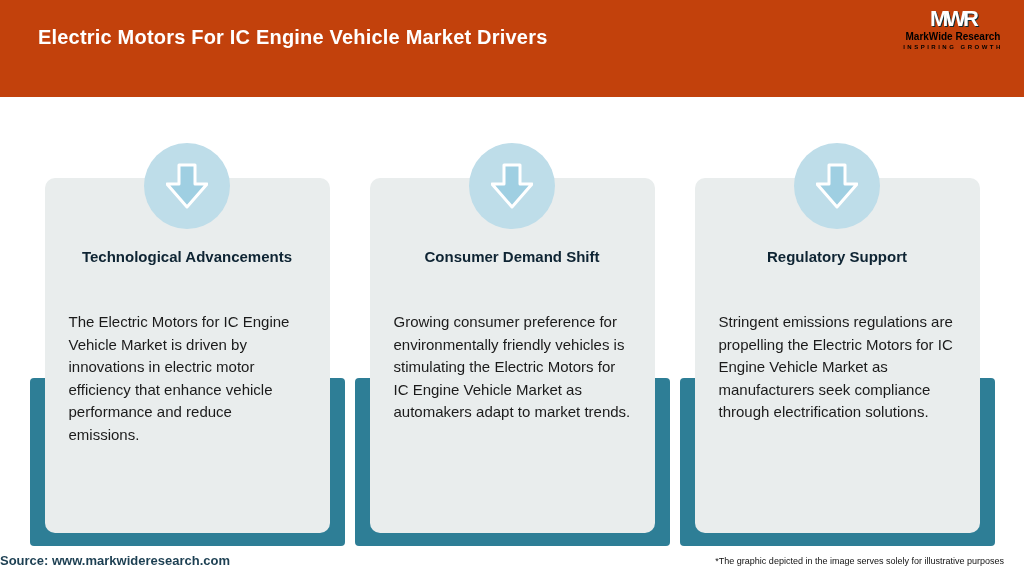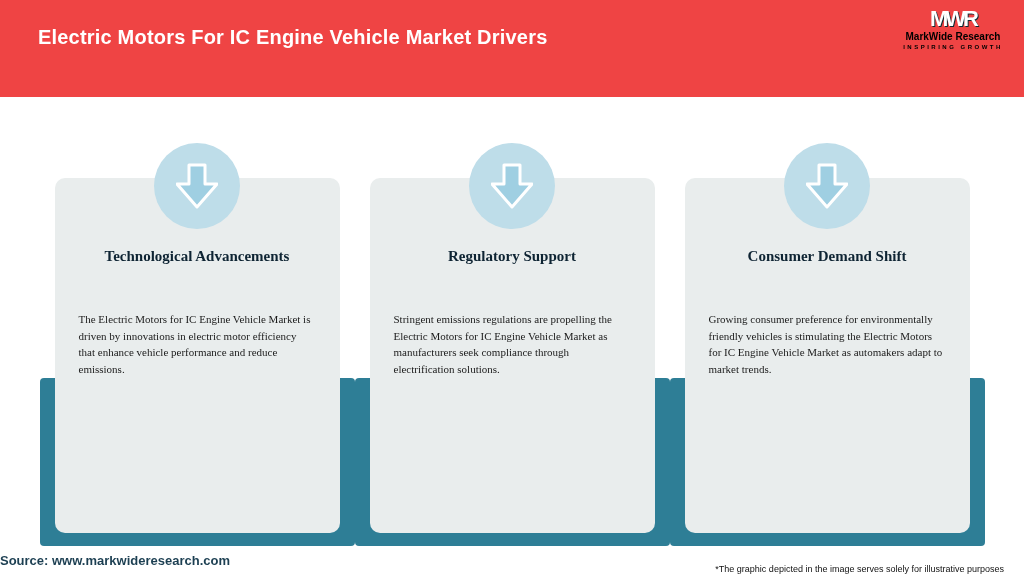--- a/index.html
+++ b/index.html
@@ -10,21 +10,21 @@
     background: #ffffff;
     font-family: "Liberation Sans", sans-serif;
     overflow: hidden;
   }
 
   
   .header {
     position: absolute;
     top: 0; left: 0; right: 0;
     height: 97px;
-    background: #ef4444;
+    background: #c2410c;
   }
   .page-title {
     position: absolute;
     left: 38px;
     top: 26px;
     color: #ffffff;
     font-size: 20px;
     font-weight: 700;
     letter-spacing: 0.2px;
   }
@@ -58,22 +58,21 @@
     text-transform: uppercase;
   }
 
   
   .cards-row {
     position: absolute;
     top: 178px;
     left: 0; right: 0;
     display: flex;
     justify-content: center;
-    gap: 30px;
-    font-family: Liberation Serif, serif;
+    gap: 40px;
   }
   .card-wrap {
     position: relative;
     width: 285px;
     height: 355px;
   }
   .card-backing {
     position: absolute;
     left: -15px;
     right: -15px;
@@ -107,39 +106,39 @@
     justify-content: center;
   }
   .card-title {
     text-align: center;
     font-size: 15px;
     font-weight: 700;
     color: #0E2433;
     margin: 0 0 46px 0;
   }
   .card-body {
-    font-size: 11px;
+    font-size: 15px;
     line-height: 1.5;
     color: #1b1b1b;
     margin: 0;
   }
 
   
   .source-text {
     position: absolute;
     bottom: 8px;
     left: 0;
     width: 100%;
     font-size: 13px;
     font-weight: 700;
     color: #1C3F52;
   }
   .disclaimer-text {
     position: absolute;
-    bottom: 2px;
+    bottom: 10px;
     right: 20px;
     font-size: 9px;
     color: #111111;
   }
 </style>
 </head>
 <body>
 
 <div class="page">
 
@@ -168,35 +167,35 @@
     </div>
 
     <div class="card-wrap">
       <div class="card-backing"></div>
       <div class="arrow-circle">
         <svg width="42" height="48" viewBox="0 0 42 48">
           <polygon points="13,3 29,3 29,22 41,22 21,45 1,22 13,22" fill="#9FCFE2" stroke="#ffffff" stroke-width="3" stroke-linejoin="round"></polygon>
         </svg>
       </div>
       <div class="card">
-        <h3 class="card-title">Regulatory Support</h3>
-        <p class="card-body">Stringent emissions regulations are propelling the Electric Motors for IC Engine Vehicle Market as manufacturers seek compliance through electrification solutions.</p>
+        <h3 class="card-title">Consumer Demand Shift</h3>
+        <p class="card-body">Growing consumer preference for environmentally friendly vehicles is stimulating the Electric Motors for IC Engine Vehicle Market as automakers adapt to market trends.</p>
       </div>
     </div>
 
     <div class="card-wrap">
       <div class="card-backing"></div>
       <div class="arrow-circle">
         <svg width="42" height="48" viewBox="0 0 42 48">
           <polygon points="13,3 29,3 29,22 41,22 21,45 1,22 13,22" fill="#9FCFE2" stroke="#ffffff" stroke-width="3" stroke-linejoin="round"></polygon>
         </svg>
       </div>
       <div class="card">
-        <h3 class="card-title">Consumer Demand Shift</h3>
-        <p class="card-body">Growing consumer preference for environmentally friendly vehicles is stimulating the Electric Motors for IC Engine Vehicle Market as automakers adapt to market trends.</p>
+        <h3 class="card-title">Regulatory Support</h3>
+        <p class="card-body">Stringent emissions regulations are propelling the Electric Motors for IC Engine Vehicle Market as manufacturers seek compliance through electrification solutions.</p>
       </div>
     </div>
 
   </div>
 
   <div class="source-text">Source: www.markwideresearch.com</div>
   <div class="disclaimer-text">*The graphic depicted in the image serves solely for illustrative purposes</div>
 
 </div>
 

